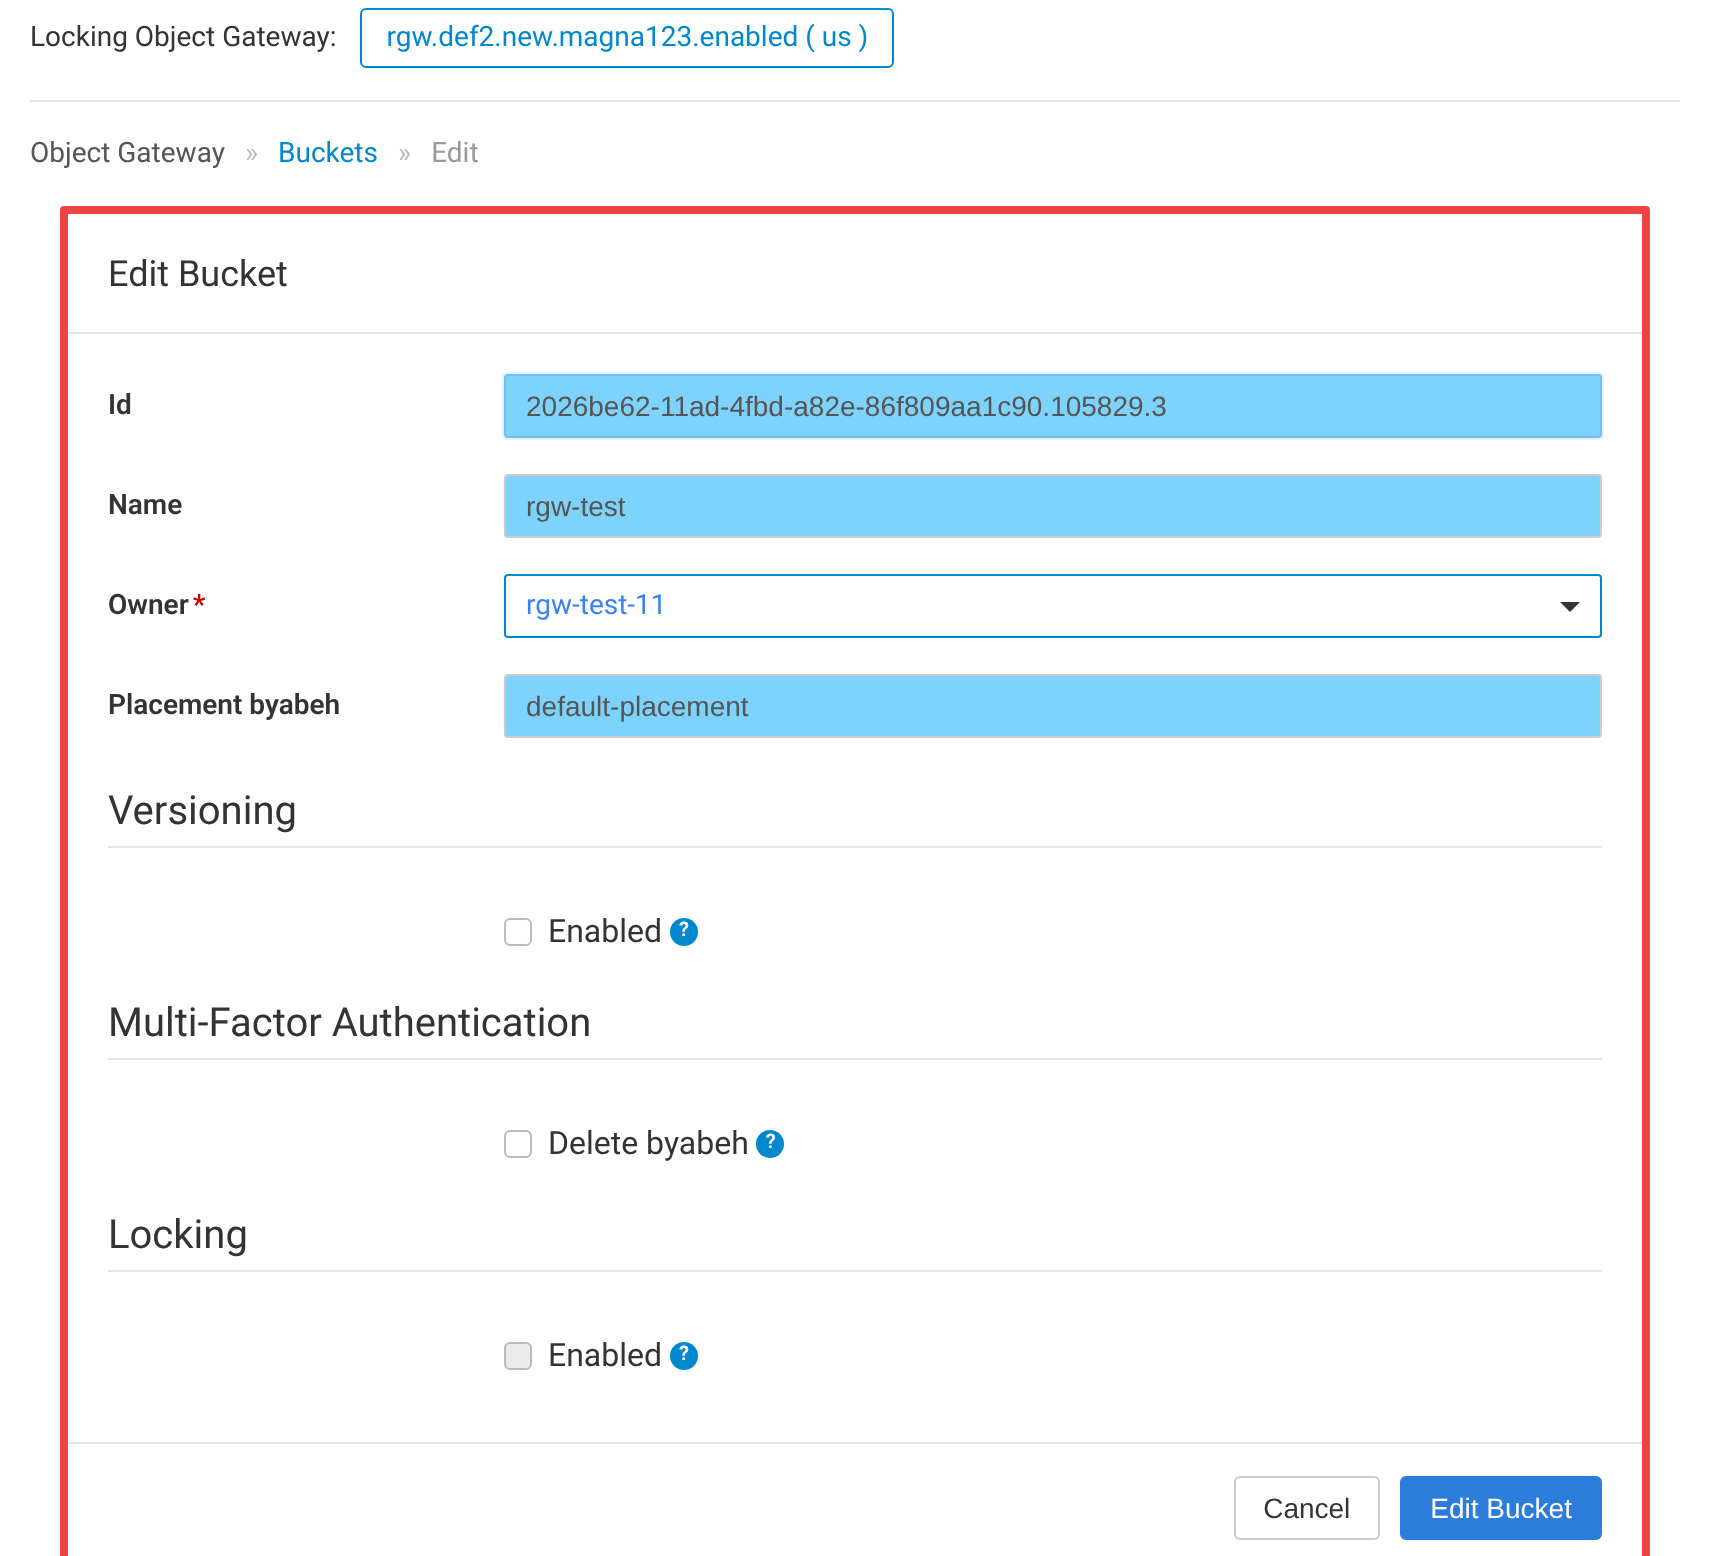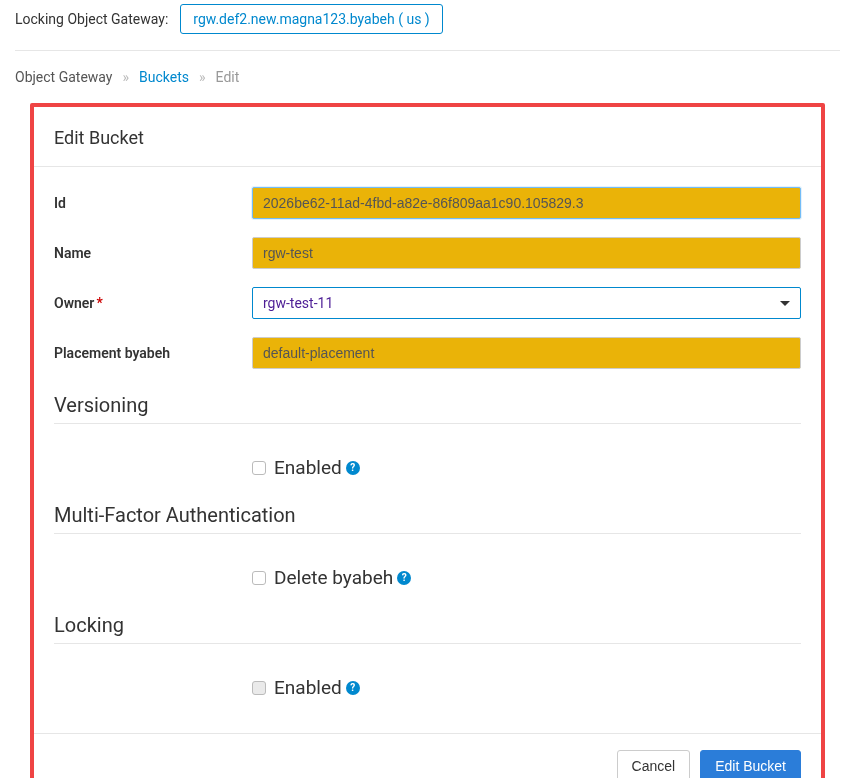--- a/index.html
+++ b/index.html
@@ -101,31 +101,31 @@
       font-size: 14px;
       background: #e9ecef;
       color: #333;
       height: 32px;
     }
     .form-input.active-border {
       border: 1px solid #73bcf7;
       box-shadow: 0 0 0 1px rgba(115,188,247,0.2);
     }
     .form-input.disabled {
-      background: #eab308;
+      background: #7dd3fc;
       color: #555;
     }
     .form-select {
       width: 100%;
       padding: 6px 10px;
       border: 1px solid #0088ce;
       border-radius: 2px;
       font-size: 14px;
       background: #fff;
-      color: #4c1d95;
+      color: #3b82f6;
       height: 32px;
       display: flex;
       align-items: center;
       justify-content: space-between;
       cursor: pointer;
     }
     .caret-down {
       width: 0;
       height: 0;
       border-left: 5px solid transparent;
@@ -157,21 +157,21 @@
       border-radius: 3px;
       margin-right: 8px;
       background: #fff;
       cursor: pointer;
     }
     .checkbox.disabled {
       background: #eaeaea;
       cursor: default;
     }
     .checkbox-label {
-      font-size: 19px;
+      font-size: 16px;
       color: #333;
       margin-right: 4px;
     }
     .help-icon {
       display: inline-flex;
       align-items: center;
       justify-content: center;
       width: 14px;
       height: 14px;
       border-radius: 50%;
@@ -205,21 +205,21 @@
       border: 1px solid #2b7dd9;
       color: #fff;
     }
   </style>
 </head>
 <body>
 
 <div class="top-bar">
   <span class="top-label">Locking Object Gateway:</span>
   <div class="gateway-select">
-    <span>rgw.def2.new.magna123.byabeh ( us )</span>
+    <span>rgw.def2.new.magna123.enabled ( us )</span>
   </div>
 </div>
 <hr class="top-divider">
 
 <div class="breadcrumbs">
   <span class="bc-dim">Object Gateway</span>
   <span class="bc-chevron">»</span>
   <span class="bc-link">Buckets</span>
   <span class="bc-chevron">»</span>
   <span class="bc-current">Edit</span>

